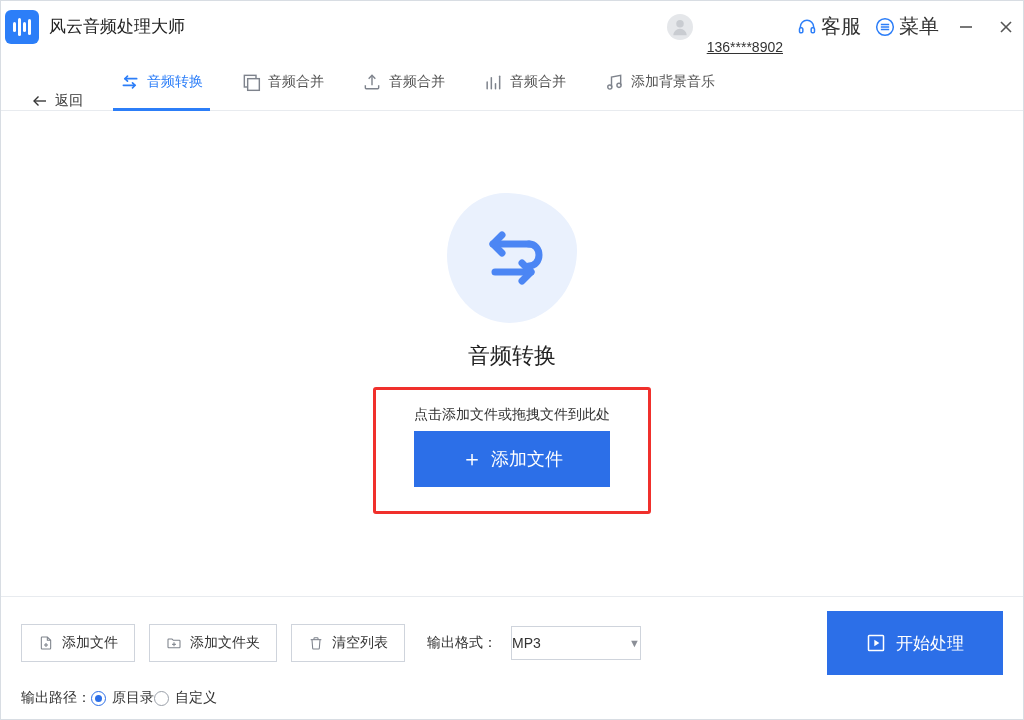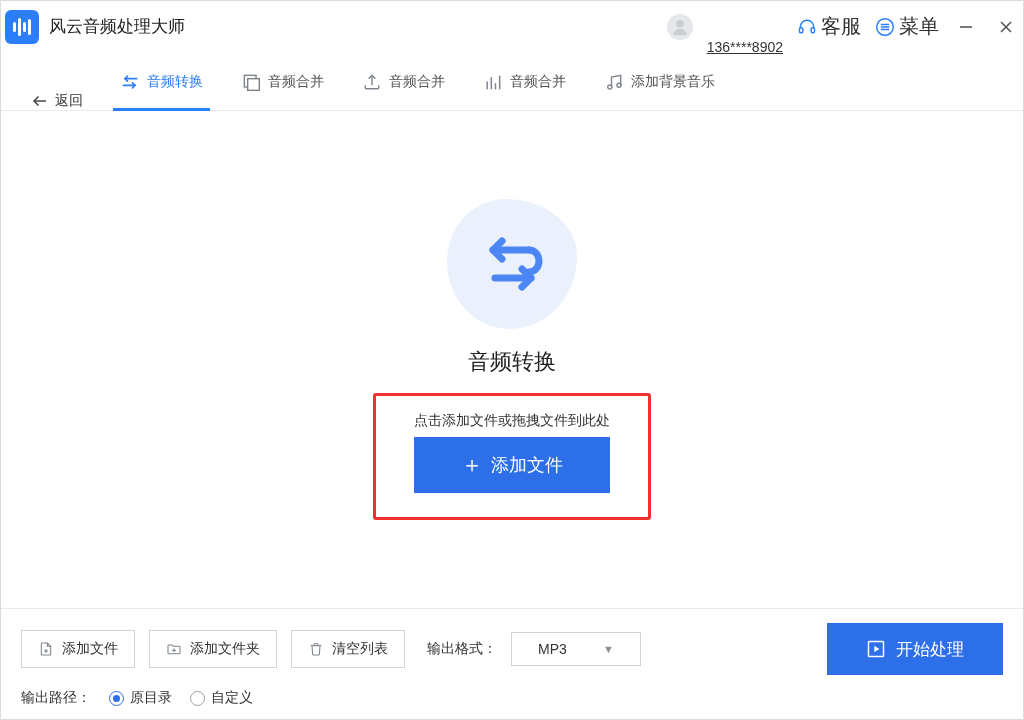--- a/index.html
+++ b/index.html
@@ -37,24 +37,24 @@
   .drop-hint { font-size: 14px; color: #333; }
   .add-file-btn { background: #2c6fe8; color: #fff; border: none; width: 196px; height: 56px; font-size: 18px; display: flex; align-items: center; justify-content: center; gap: 8px; cursor: pointer; }
   .add-file-btn .plus { font-size: 22px; font-weight: 300; }
 
   
   .bottom { border-top: 1px solid #e8ebef; padding: 14px 20px 12px; }
   .bottom-row1 { display: flex; align-items: center; gap: 14px; }
   .small-btn { height: 38px; border: 1px solid #cfd4dc; background: #fff; display: flex; align-items: center; gap: 8px; padding: 0 16px; font-size: 14px; color: #333; cursor: pointer; }
   .small-btn .sicn { width: 16px; height: 18px; }
   .out-label { font-size: 14px; color: #333; margin-left: 8px; }
-  .select-box { height: 34px; border: 1px solid #cfd4dc; display: flex; align-items: center; justify-content: space-between; width: 130px; padding: 0 26px; font-size: 14px; color: #333; cursor: pointer; }
+  .select-box { height: 34px; border: 1px solid #cfd4dc; display: flex; align-items: center; justify-content: space-between; width: 130px; padding: 0 0; font-size: 14px; color: #333; cursor: pointer; }
   .select-box .tri { font-size: 11px; color: #8b8f97; }
-  .start-btn { margin-left: auto; background: #2c6fe8; color: #fff; border: none; height: 52px; width: 176px; font-size: 17px; display: flex; align-items: center; justify-content: center; gap: 10px; cursor: pointer; }
-  .bottom-row2 { display: flex; align-items: center; gap: 18px; margin-top: 14px; font-size: 14px; color: #333; }
+  .start-btn { margin-left: auto; background: #2c6fe8; color: #fff; border: none; height: 64px; width: 176px; font-size: 17px; display: flex; align-items: center; justify-content: center; gap: 10px; cursor: pointer; }
+  .bottom-row2 { display: flex; align-items: center; margin-top: 14px; font-size: 14px; color: #333; }
   .radio { display: flex; align-items: center; gap: 6px; cursor: pointer; }
   .radio-dot { width: 15px; height: 15px; border: 1.5px solid #2c6fe8; border-radius: 50%; display: flex; align-items: center; justify-content: center; }
   .radio-dot.filled::after { content: ""; width: 7px; height: 7px; background: #2c6fe8; border-radius: 50%; }
   .radio-dot.empty { border-color: #9aa0a9; }
 </style>
 </head>
 <body>
 
 <div class="window">
 

